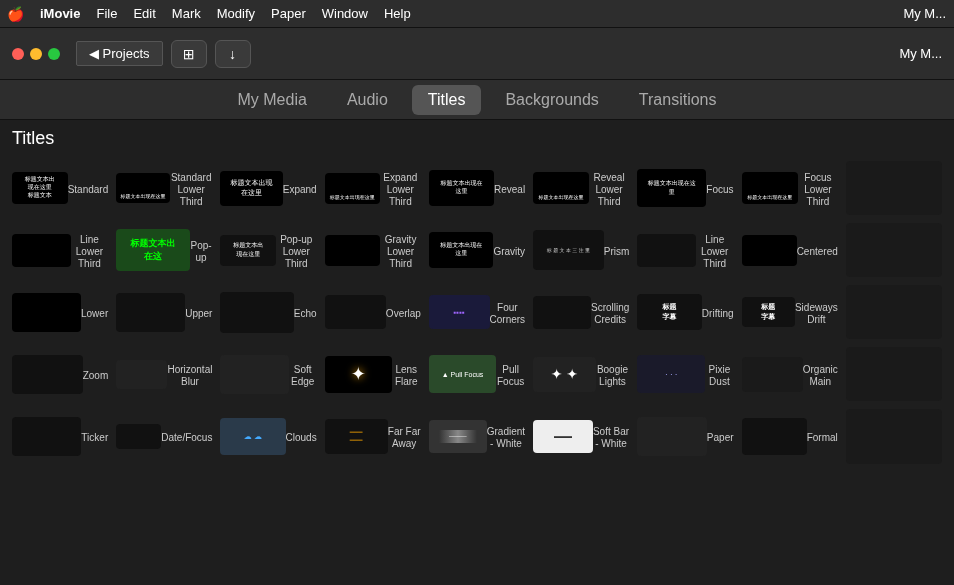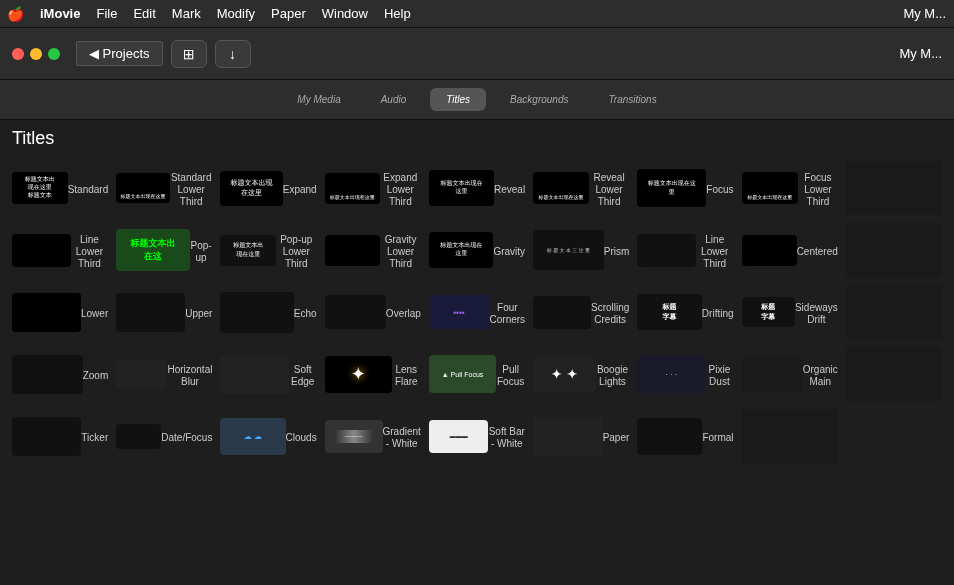--- a/index.html
+++ b/index.html
@@ -101,26 +101,25 @@
     .nav-tabs {
       height: 40px;
       background: #2d2d2d;
       display: flex;
       align-items: center;
       justify-content: center;
       gap: 8px;
       border-bottom: 1px solid #111;
     }
     .nav-tab {
-      font-size: 10px;
+      font-size: 16px;
       color: #aaa;
       padding: 6px 16px;
       border-radius: 6px;
       cursor: pointer;
-      font-style: italic;
     }
     .nav-tab.active {
       background: #555;
       color: #fff;
     }
 
     
     .main-content {
       height: calc(585px - 28px - 52px - 40px - 36px);
       overflow-y: auto;
@@ -446,20 +445,26 @@
     </div>
     <div class="tile-label">Date/Focus</div>
   </div>
       <div class="tile">
     <div class="tile-thumb" style="position:relative; background:#2a3a4a;">
       <div style="color:#4af;font-size:8px;text-align:center;">☁ ☁</div>
     </div>
     <div class="tile-label">Clouds</div>
   </div>
       <div class="tile">
+    <div class="tile-thumb" style="position:relative; background:#111;">
+      <div style="color:#fa0;font-size:6px;text-align:center;line-height:1.3;">═══<br>═══</div>
+    </div>
+    <div class="tile-label">Far Far Away</div>
+  </div>
+      <div class="tile">
     <div class="tile-thumb" style="position:relative; background:#333;">
       <div style="background:linear-gradient(to right,#333,#888,#333);width:100%;height:100%;display:flex;align-items:center;justify-content:center;color:#fff;font-size:5px;">─────</div>
     </div>
     <div class="tile-label">Gradient - White</div>
   </div>
       <div class="tile">
     <div class="tile-thumb" style="position:relative; background:#eee; color:#000;">
       <div style="background:#eee;color:#333;font-size:6px;text-align:center;">▬▬▬</div>
     </div>
     <div class="tile-label">Soft Bar - White</div>

